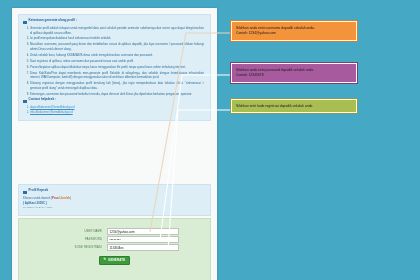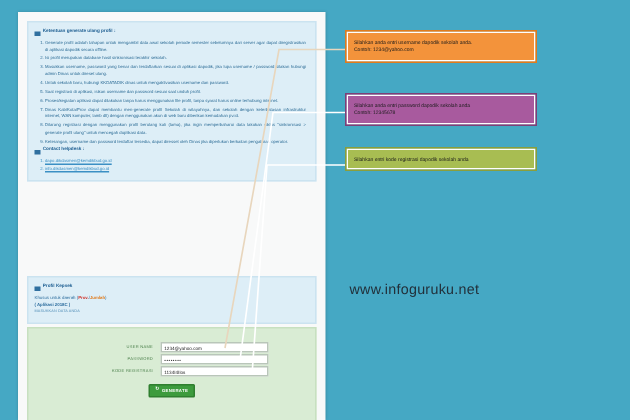--- a/index.html
+++ b/index.html
@@ -319,15 +319,14 @@
 
   <div class="callout" id="callout-password">
     <div class="c-line">Silahkan anda entri password dapodik sekolah anda</div>
     <div class="c-line">Contoh: 12345678</div>
   </div>
 
   <div class="callout" id="callout-kode">
     <div class="c-line">Silahkan entri kode registrasi dapodik sekolah anda</div>
   </div>
 
-  <div class="watermark">www.infoguruku.net</div>
 
 </div>
 
 </body></html>

